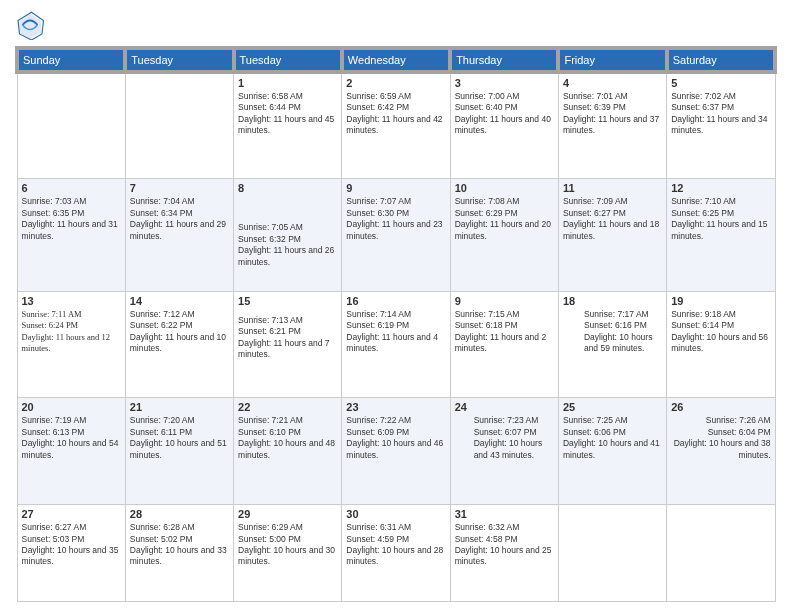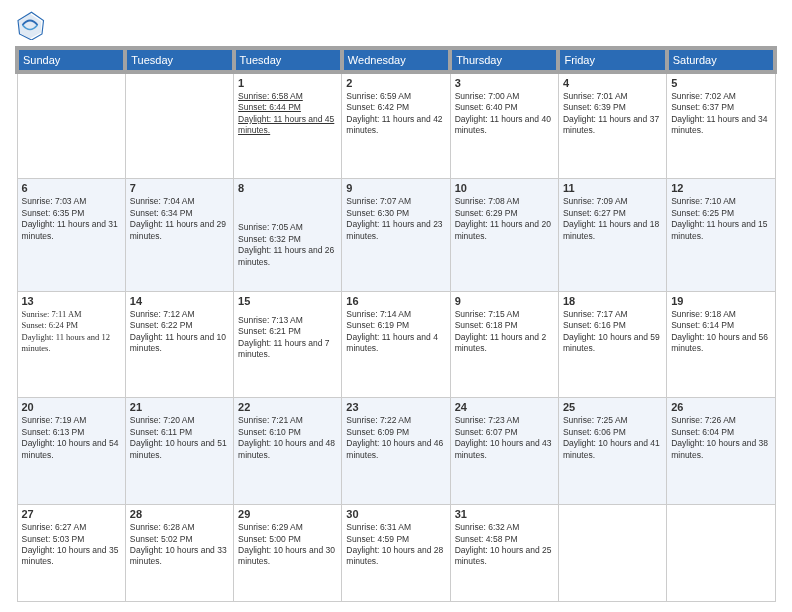--- a/index.html
+++ b/index.html
@@ -142,21 +142,21 @@
           <th>Friday</th>
           <th>Saturday</th>
         </tr>
     </thead>
     <tbody id="calendar-body">
     <tr>
           <td class="empty-cell"></td>
           <td class="empty-cell"></td>
           <td>
             <span class="cell-date">1</span>
-            <div class="cell-info" style="white-space: pre-line; text-decoration: underline;">Sunrise: 6:58 AM
+            <div class="cell-info" style="white-space: pre-line;">Sunrise: 6:58 AM
 Sunset: 6:44 PM
 Daylight: 11 hours and 45 minutes.</div>
           </td>
           <td>
             <span class="cell-date">2</span>
             <div class="cell-info" style="white-space: pre-line;">Sunrise: 6:59 AM
 Sunset: 6:42 PM
 Daylight: 11 hours and 42 minutes.</div>
           </td>
           <td>
@@ -248,21 +248,21 @@
 Daylight: 11 hours and 4 minutes.</div>
           </td>
           <td>
             <span class="cell-date">9</span>
             <div class="cell-info" style="white-space: pre-line;">Sunrise: 7:15 AM
 Sunset: 6:18 PM
 Daylight: 11 hours and 2 minutes.</div>
           </td>
           <td>
             <span class="cell-date">18</span>
-            <div class="cell-info" style="white-space: pre-line;">Sunrise: 7:17 AM
+            <div class="cell-info" style="white-space: pre-line; margin-left: 21px;">Sunrise: 7:17 AM
 Sunset: 6:16 PM
 Daylight: 10 hours and 59 minutes.</div>
           </td>
           <td>
             <span class="cell-date">19</span>
             <div class="cell-info" style="white-space: pre-line;">Sunrise: 9:18 AM
 Sunset: 6:14 PM
 Daylight: 10 hours and 56 minutes.</div>
           </td>
         </tr>
@@ -286,33 +286,33 @@
 Daylight: 10 hours and 48 minutes.</div>
           </td>
           <td>
             <span class="cell-date">23</span>
             <div class="cell-info" style="white-space: pre-line;">Sunrise: 7:22 AM
 Sunset: 6:09 PM
 Daylight: 10 hours and 46 minutes.</div>
           </td>
           <td>
             <span class="cell-date">24</span>
-            <div class="cell-info" style="white-space: pre-line;">Sunrise: 7:23 AM
+            <div class="cell-info" style="white-space: pre-line; margin-left: 19px;">Sunrise: 7:23 AM
 Sunset: 6:07 PM
 Daylight: 10 hours and 43 minutes.</div>
           </td>
           <td>
             <span class="cell-date">25</span>
             <div class="cell-info" style="white-space: pre-line;">Sunrise: 7:25 AM
 Sunset: 6:06 PM
 Daylight: 10 hours and 41 minutes.</div>
           </td>
           <td>
             <span class="cell-date">26</span>
-            <div class="cell-info" style="white-space: pre-line;">Sunrise: 7:26 AM
+            <div class="cell-info" style="white-space: pre-line; text-align: right;">Sunrise: 7:26 AM
 Sunset: 6:04 PM
 Daylight: 10 hours and 38 minutes.</div>
           </td>
         </tr>
         <tr>
           <td>
             <span class="cell-date">27</span>
             <div class="cell-info" style="white-space: pre-line;">Sunrise: 6:27 AM
 Sunset: 5:03 PM
 Daylight: 10 hours and 35 minutes.</div>

